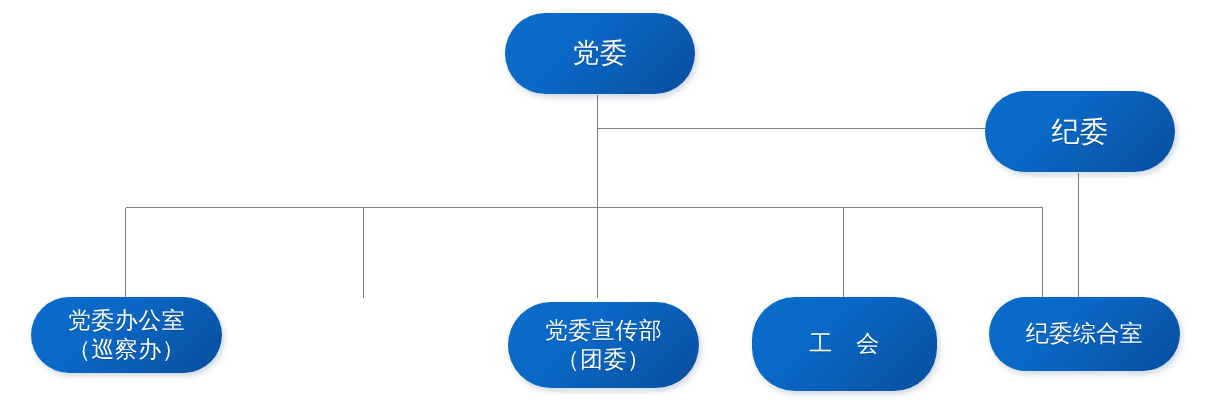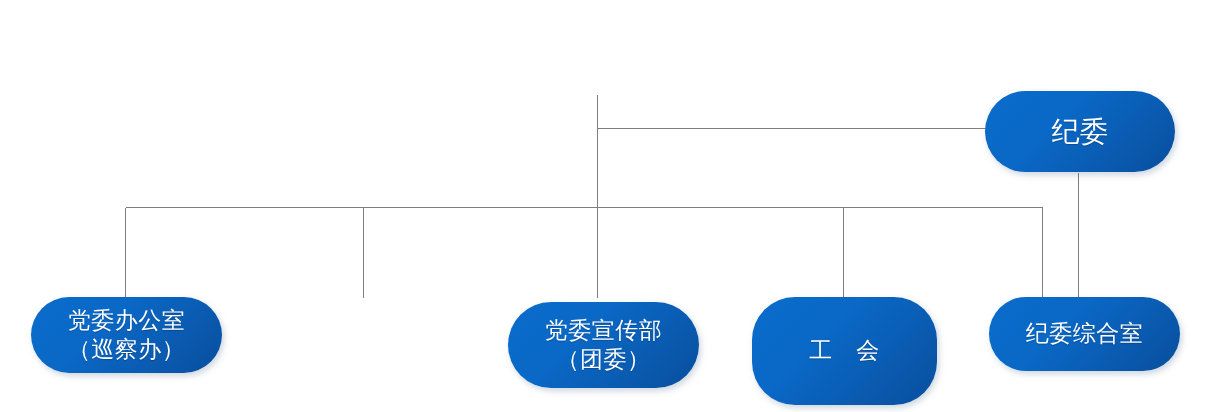--- a/index.html
+++ b/index.html
@@ -56,27 +56,28 @@
       <line x1="597.5" y1="128.5" x2="985.5" y2="128.5" stroke="#7f7f7f" stroke-width="1" shape-rendering="crispEdges"></line>
       <line x1="125.5" y1="207.5" x2="1042.5" y2="207.5" stroke="#7f7f7f" stroke-width="1" shape-rendering="crispEdges"></line>
       <line x1="125.5" y1="207.5" x2="125.5" y2="297.5" stroke="#7f7f7f" stroke-width="1" shape-rendering="crispEdges"></line>
       <line x1="363.5" y1="207.5" x2="363.5" y2="297.5" stroke="#7f7f7f" stroke-width="1" shape-rendering="crispEdges"></line>
       <line x1="597.5" y1="207.5" x2="597.5" y2="297.5" stroke="#7f7f7f" stroke-width="1" shape-rendering="crispEdges"></line>
       <line x1="843.5" y1="207.5" x2="843.5" y2="297.5" stroke="#7f7f7f" stroke-width="1" shape-rendering="crispEdges"></line>
       <line x1="1042.5" y1="207.5" x2="1042.5" y2="297.5" stroke="#7f7f7f" stroke-width="1" shape-rendering="crispEdges"></line>
       <line x1="1078.5" y1="172.5" x2="1078.5" y2="297.5" stroke="#7f7f7f" stroke-width="1" shape-rendering="crispEdges"></line>
     </svg>
 
+  <div class="node node-l1" style="left: 505px; top: 13px; width: 190px; height: 81px; border-radius: 40.5px;">党委</div>
 
   <div class="node node-l2" style="left: 985px; top: 91px; width: 190px; height: 81px; border-radius: 40.5px;">纪委</div>
 
   <div class="node node-l3" style="left: 31px; top: 297px; width: 191px; height: 76px; border-radius: 43px;">党委办公室
 （巡察办）</div>
 
 
   <div class="node node-l3" style="left: 508px; top: 302px; width: 191px; height: 86px; border-radius: 43px;">党委宣传部
 （团委）</div>
 
-  <div class="node node-l3" style="left: 752px; top: 297px; width: 185px; height: 108px; border-radius: 43px;">工　会</div>
+  <div class="node node-l3" style="left: 752px; top: 297px; width: 185px; height: 94px; border-radius: 43px;">工　会</div>
 
   <div class="node node-l3" style="left: 989px; top: 297px; width: 191px; height: 74px; border-radius: 43px;">纪委综合室</div>
 
 </div>
 
 </body></html>

